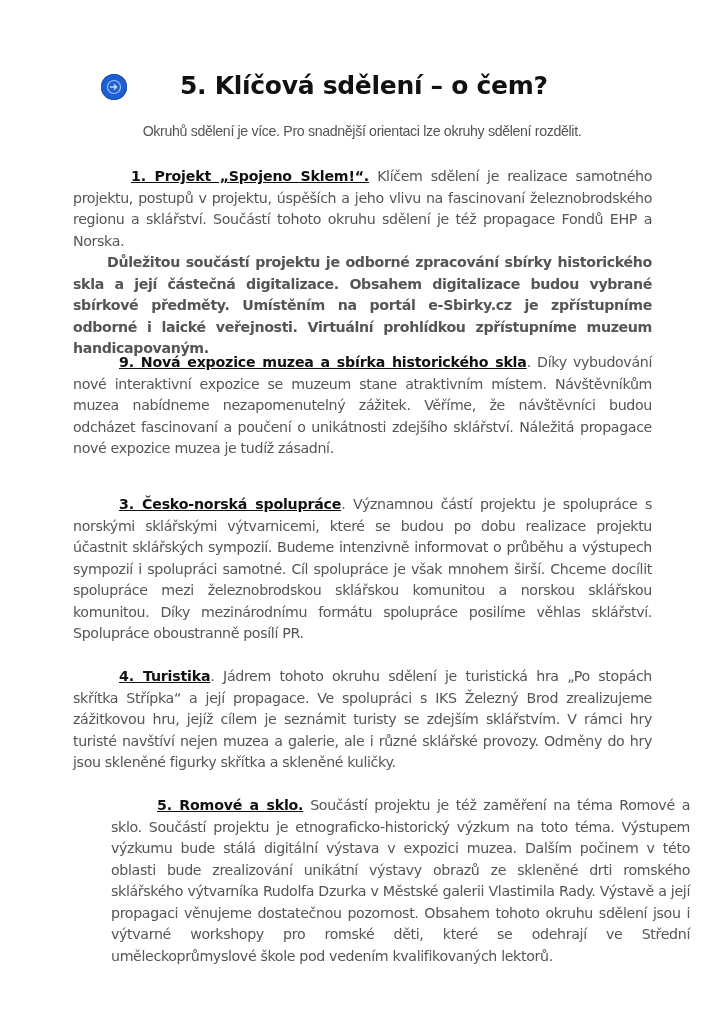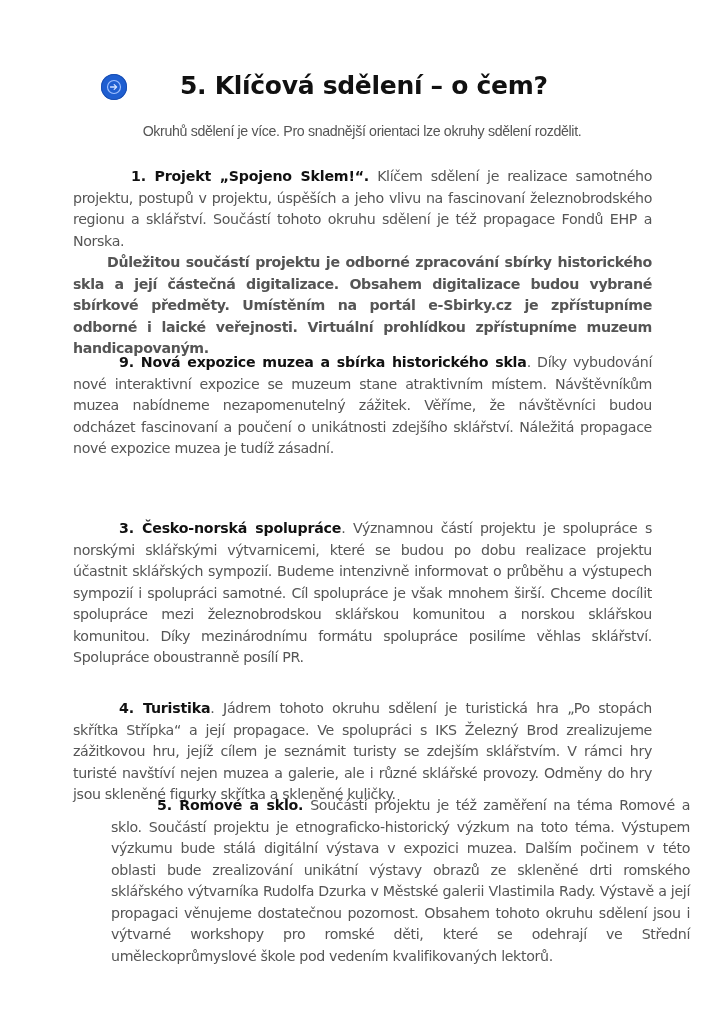--- a/index.html
+++ b/index.html
@@ -21,25 +21,25 @@
       font-family: Liberation Sans, sans-serif; font-size: 14.2px; color: #555;
       letter-spacing: -0.35px; line-height: 20px;
     }
     .section {
       position: absolute; left: 73px; width: 579px;
       font-family: "DejaVu Sans", sans-serif; font-size: 14.2px; color: #555;
       line-height: 21.5px; text-align: justify; letter-spacing: -0.35px; text-align-last: left;
     }
     .section p { margin: 0; text-indent: 58px; }
     .section p.p2 { text-indent: 34px; font-weight: bold; }
-    .section b { color: #111; font-weight: bold; letter-spacing: -0.2px; }
+    .section b { color: #111; font-weight: bold; letter-spacing: -0.2px; text-decoration: underline; }
     .s1 { top: 166px; }
     .s2 { top: 352px; }
-    .s3 { top: 518px; }
-    .s4 { top: 698px; }
+    .s3 { top: 494px; }
+    .s4 { top: 666px; }
     .s5 { top: 795px; margin-left: 38px; }
     .s2 p, .s3 p, .s4 p, .s5 p { text-indent: 46px; }
   </style>
 </head>
 <body>
 
 <div class="page">
   <div class="title-row">
     <span class="icon">
       <svg viewBox="0 0 18 18">

